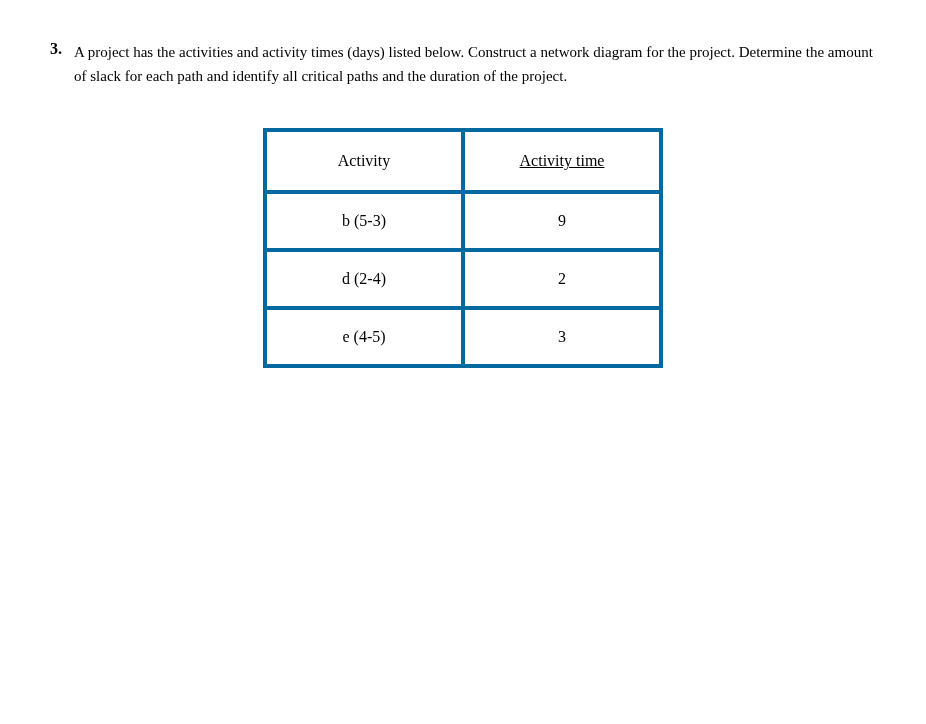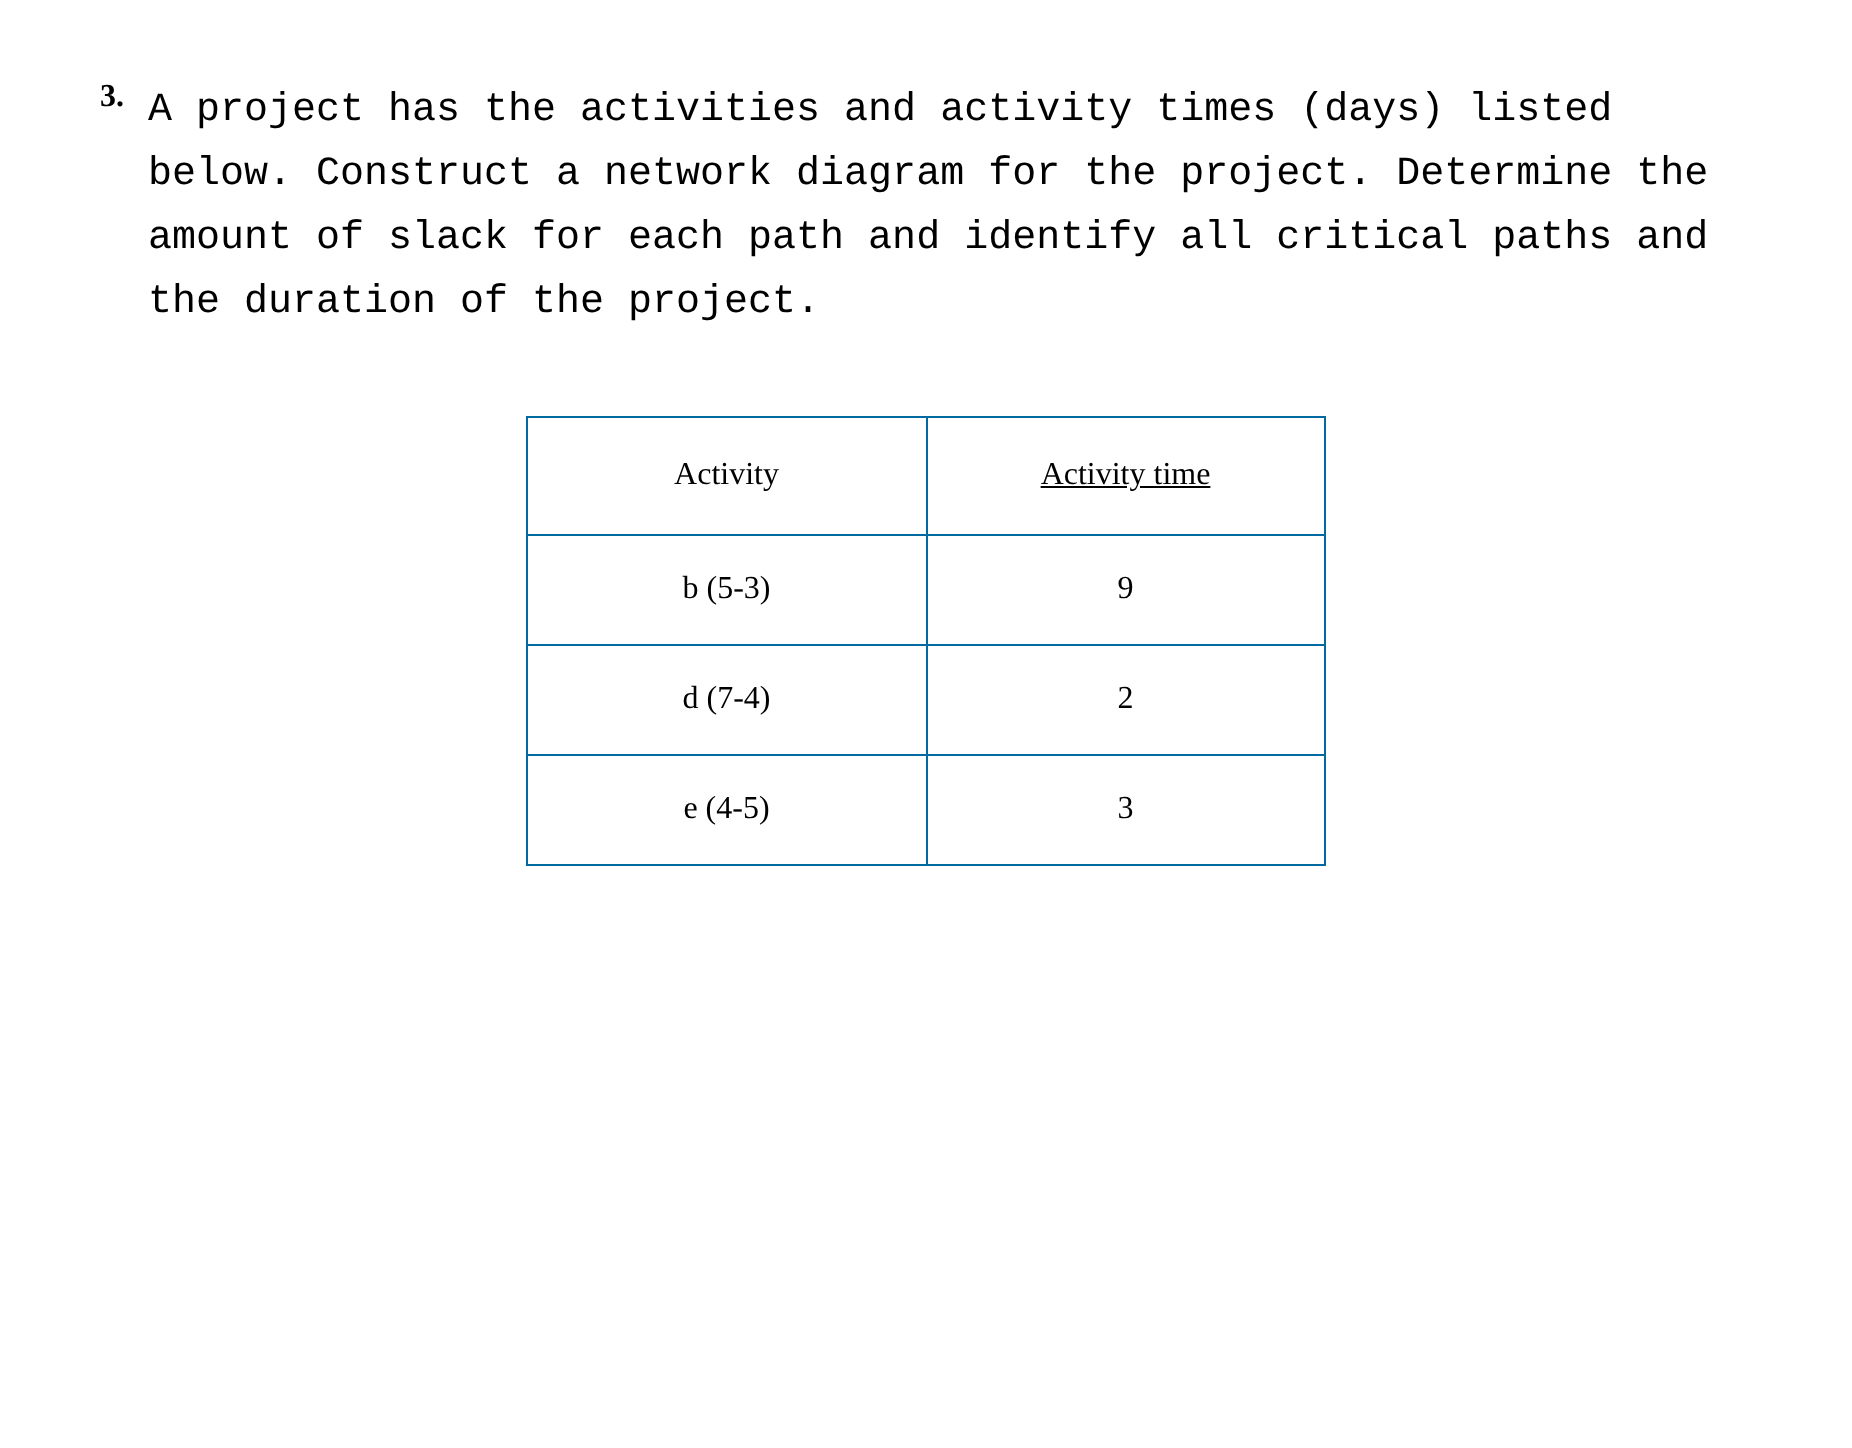--- a/index.html
+++ b/index.html
@@ -24,39 +24,38 @@
       margin-bottom: 30px;
     }
 
     .question-number {
       font-weight: bold;
       font-size: 16px;
       flex-shrink: 0;
     }
 
     .question-text {
-      font-size: 20px;
+      font-size: 15px;
       line-height: 1.6;
-      font-family: Liberation Mono, monospace;
     }
 
     .table-wrapper {
       display: flex;
       justify-content: center;
       margin-top: 40px;
     }
 
     .activity-table {
       border-collapse: collapse;
       width: 400px;
     }
 
     .activity-table td,
     .activity-table th {
-      border: 1px solid #0369a1;
+      border: 4px solid #0369a1;
       padding: 18px 30px;
       text-align: center;
       font-size: 16px;
       font-weight: normal;
       font-family: "Times New Roman", Times, serif;
     }
 
     .activity-table thead tr th {
       padding: 20px 30px;
     }
@@ -85,21 +84,21 @@
         <th class="col-activity">Activity</th>
         <th class="col-time">Activity time</th>
       </tr>
     </thead>
     <tbody id="table-body">
         <tr>
           <td>b (5-3)</td>
           <td>9</td>
         </tr>
         <tr>
-          <td>d (7-4)</td>
+          <td>d (2-4)</td>
           <td>2</td>
         </tr>
         <tr>
           <td>e (4-5)</td>
           <td>3</td>
         </tr>
       </tbody>
   </table>
 </div>
 

